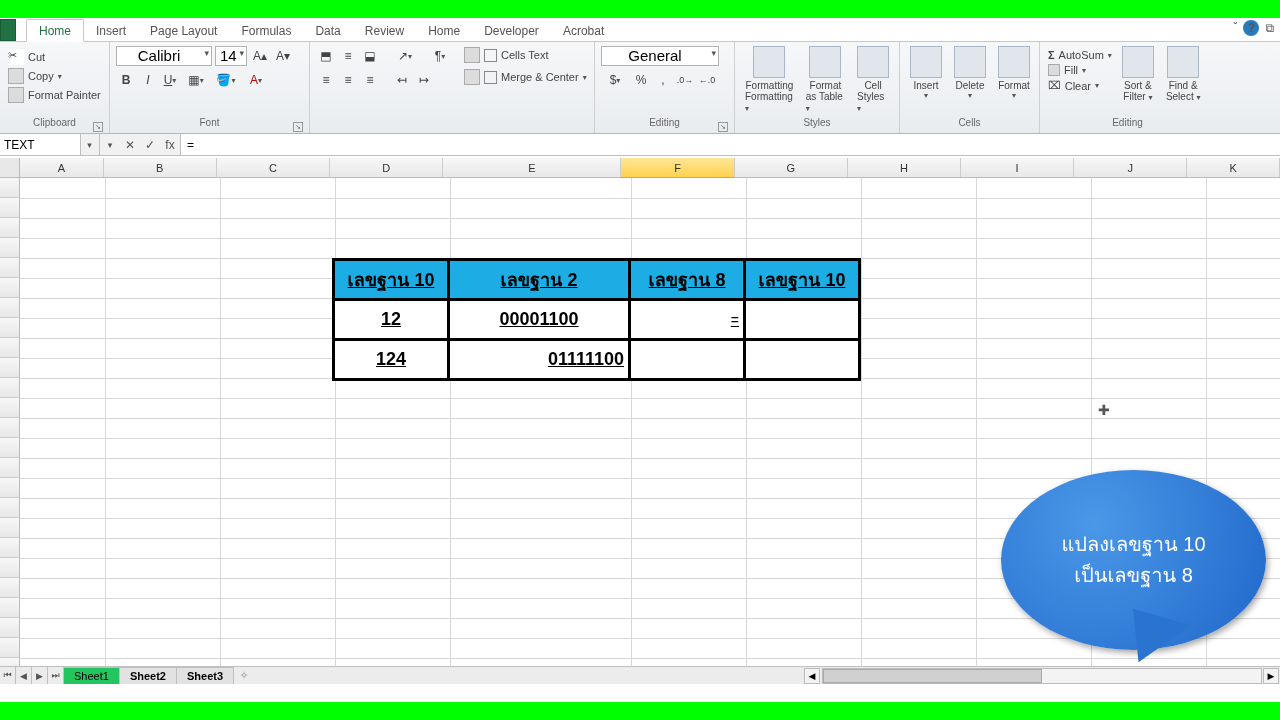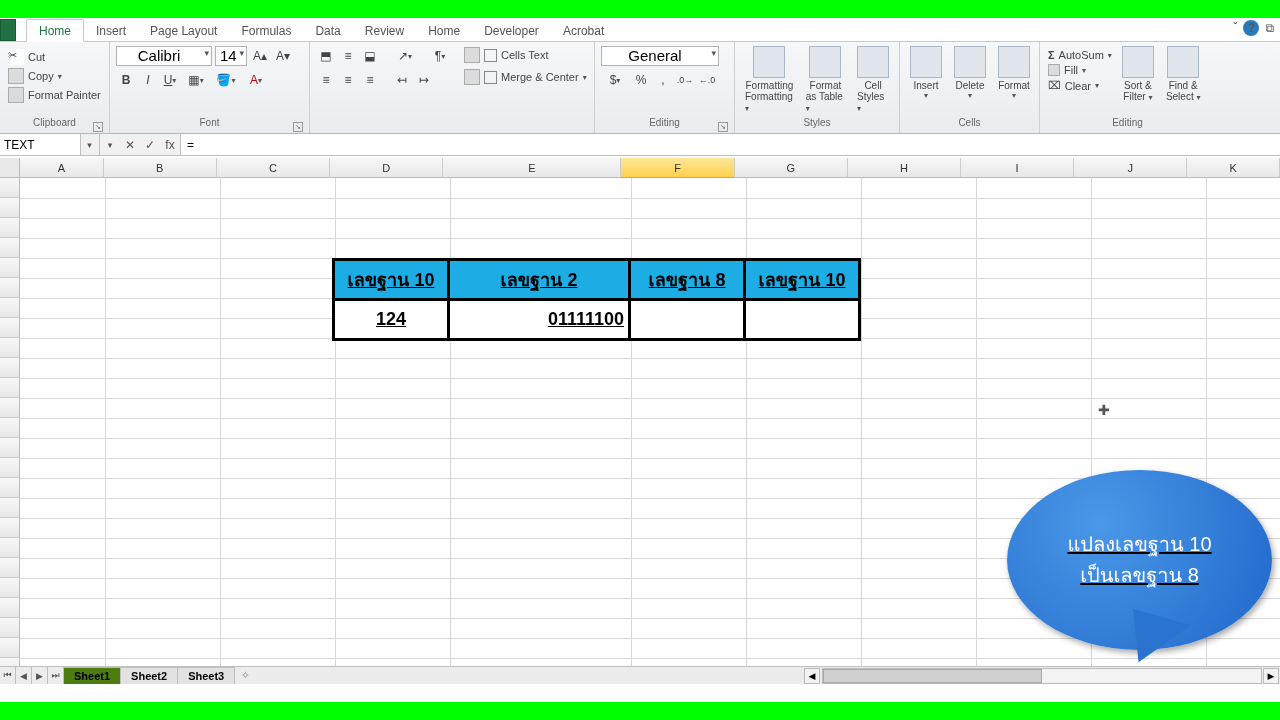--- a/index.html
+++ b/index.html
@@ -65,21 +65,21 @@
 
 .callout { position:absolute; width:265px; height:180px; border-radius:50%; background: radial-gradient(circle at 35% 30%, #4a98e8, #1f66c9); box-shadow: 2px 3px 6px rgba(0,0,0,.35); display:flex; align-items:center; justify-content:center; text-align:center;}
 .callout-text { color:#fff; font-size:20px; font-weight:500; line-height:1.55;}
 .tail { position:absolute; width:0; height:0; border-left:20px solid transparent; border-right:40px solid transparent; border-top:50px solid #2a73cf; transform: rotate(16deg);}
 
 
 .sheetbar { position:absolute; left:0; right:0; bottom:0; height:18px; background:#ececec; border-top:1px solid #bfbfbf; display:flex; align-items:stretch; font-size:11px;}
 .sheetnav { display:flex;}
 .sheetnav span{ width:16px; display:flex; align-items:center; justify-content:center; border-right:1px solid #bfbfbf; color:#555; font-size:9px;}
 .sheet { padding:0 10px; border-right:1px solid #bfbfbf; border-top:1px solid #bfbfbf; display:flex; align-items:center; background:#e2e2e2;font-weight:bold;}
-.sheet.active { background:#4d7c0f; font-weight:bold; }
+.sheet.active { background:#22c55e; font-weight:normal; }
 .newsheet { width:20px; display:flex; align-items:center; justify-content:center; color:#888;}
 .hscroll { flex:1; display:flex; align-items:center; justify-content:flex-end;}
 .hs-btn { width:16px; height:16px; border:1px solid #bbb; background:#f3f3f3; font-size:9px; display:flex; align-items:center; justify-content:center; margin-right:1px;}
 .hs-track { flex:1; max-width:440px; height:16px; border:1px solid #bbb; background:#f3f3f3; margin:0 1px; position:relative;}
 .hs-thumb { position:absolute; left:0; top:0; bottom:0; width:50%; background:#d0d0d0; border:1px solid #aaa;}
 
 .cursor-cross { position:absolute; font-size:14px; color:#555;}
 </style>
 </head>
 <body>
@@ -382,31 +382,37 @@
 
     <table class="utab" style="left:332px; top:100px;text-decoration:underline;">
       <tbody>
           <tr>
         <th style="width:115px">เลขฐาน 10</th>
         <th style="width:181px">เลขฐาน 2</th>
         <th style="width:115px">เลขฐาน 8</th>
         <th style="width:115px">เลขฐาน 10</th>
       </tr>
       <tr>
+        <td>12</td>
+        <td>00001100</td>
+        <td class="editing">=</td>
+        <td></td>
+      </tr>
+      <tr>
         <td>124</td>
         <td style="text-align:right;padding-right:4px">01111100</td>
         <td></td>
         <td></td>
       </tr>
     </tbody>
       </table>
 
     <span class="cursor-cross" style="left:1098px; top:244px;">✚</span>
 
-    <div class="callout" style="right:8px; bottom:34px;text-decoration:underline;">
+    <div class="callout" style="right:14px; bottom:34px;">
       <div class="callout-text">
         <span>แปลงเลขฐาน 10</span><br><span>เป็นเลขฐาน 8</span>
       </div>
     </div>
     <div class="tail" style="right:95px; bottom:18px;"></div>
 
     <div class="sheetbar">
       <div class="sheetnav">
         <span>⏮</span>
         <span>◀</span>

